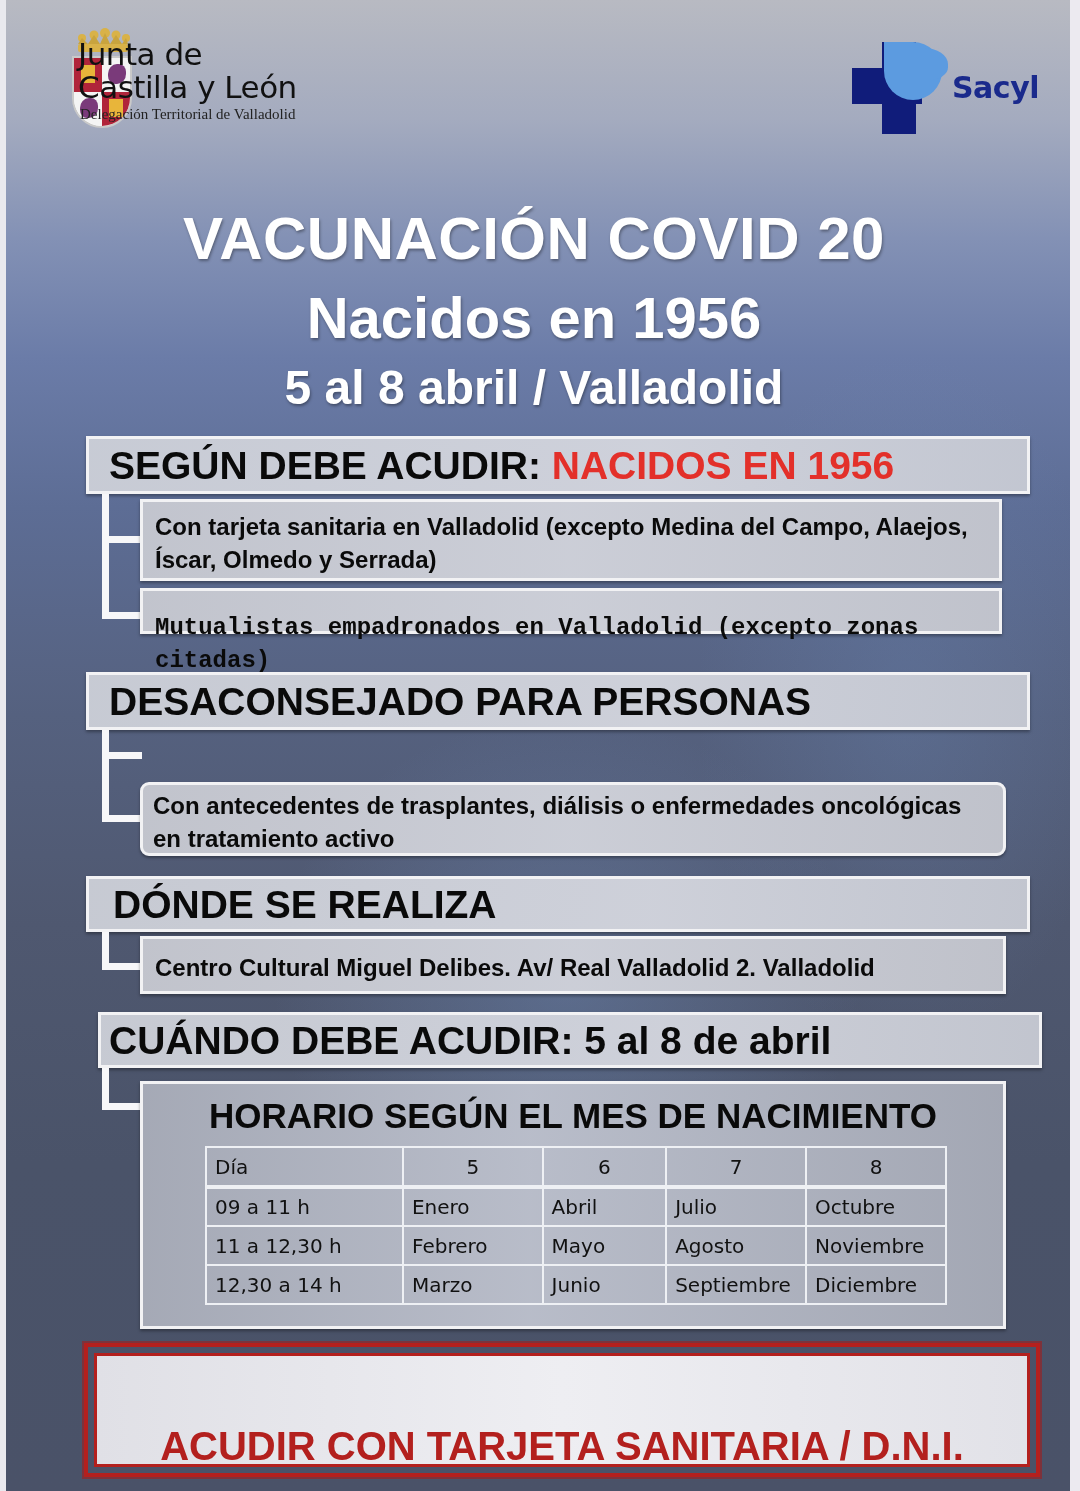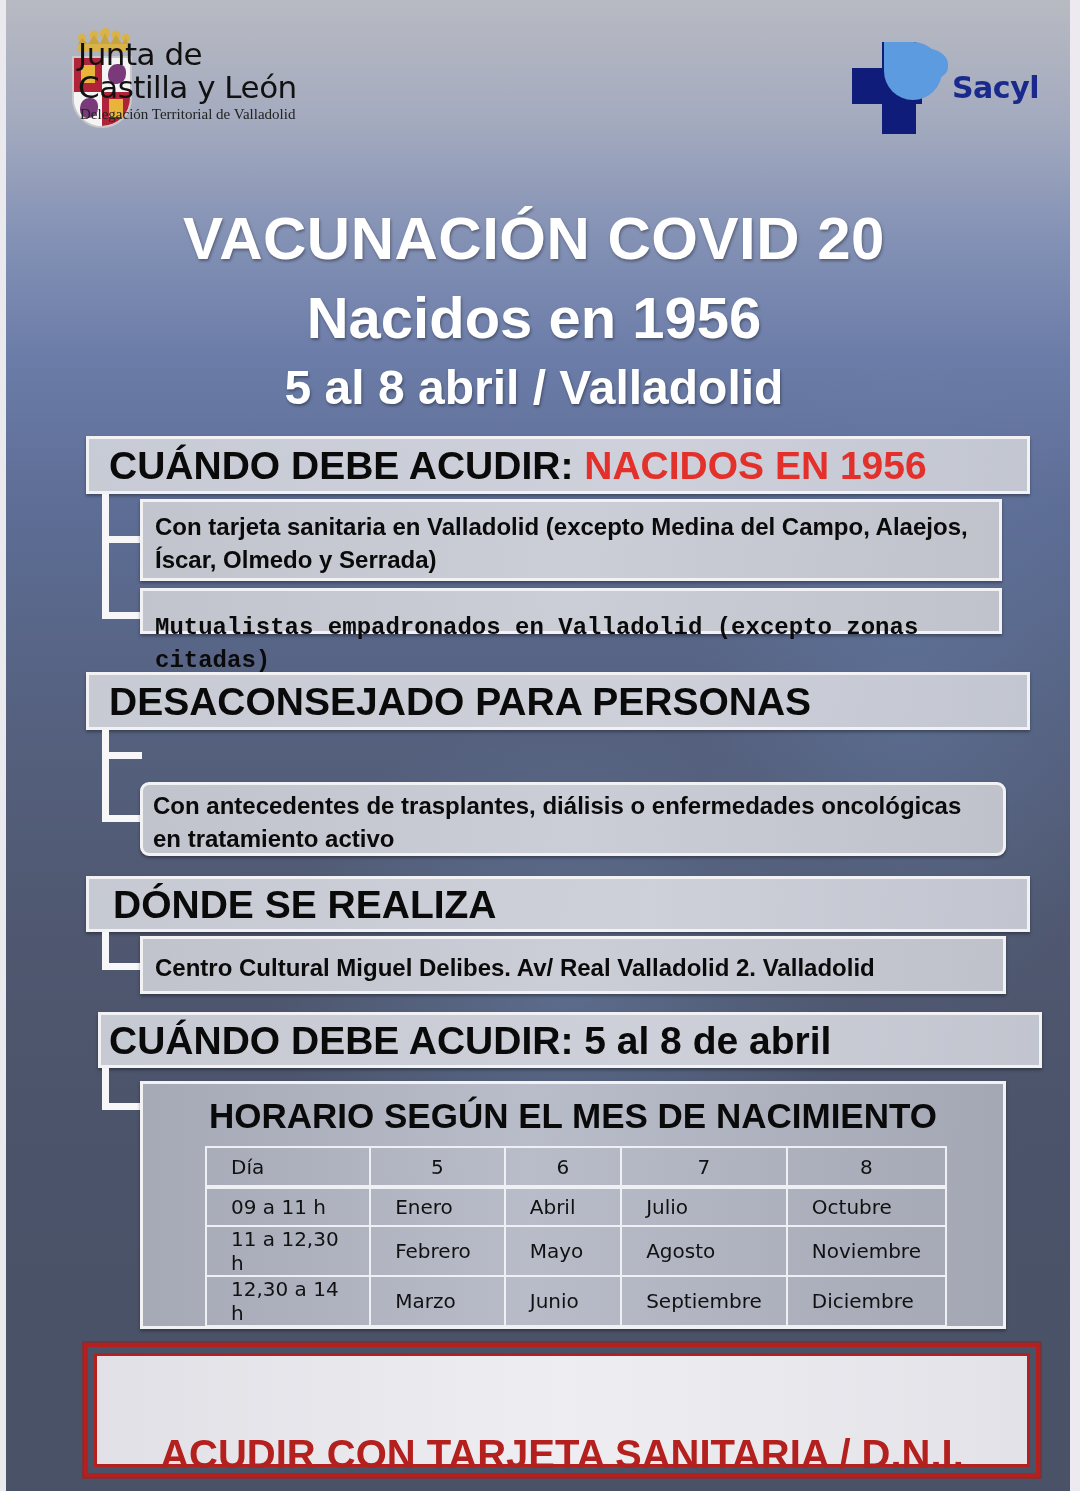--- a/index.html
+++ b/index.html
@@ -64,29 +64,29 @@
     .sched-box {
       position: absolute; left: 134px; top: 1081px; width: 866px; height: 248px;
       background: linear-gradient(90deg, rgba(170,174,186,0.95), rgba(190,194,206,0.95) 45%, rgba(168,172,184,0.95));
       border: 3px solid #f2f2f4; box-shadow: 0 2px 3px rgba(0,0,0,0.35);
     }
     .sched-title { position: absolute; left: 0; top: 12px; width: 100%; text-align: center; font-weight: bold; font-size: 35px; color: #0a0a0a; }
     table.sched {
       position: absolute; left: 62px; top: 62px; width: 742px; border-collapse: collapse;
       font-family: "DejaVu Sans", sans-serif; font-size: 20px; color: #111;
     }
-    table.sched td { border: 2px solid #eef0f4; height: 39px; padding: 0 24px; }
+    table.sched td { border: 2px solid #eef0f4; height: 39px; padding: 0 8px; }
     table.sched tr:first-child td { height: 40px; border-bottom-width: 4px; }
     table.sched td.num { text-align: center; }
 
     
     .imp-outer { position: absolute; left: 78px; top: 1343px; width: 956px; height: 134px; border: 4px solid #b3201e; box-shadow: 0 0 0 2px rgba(160,30,30,0.6); }
     .imp-inner { position: absolute; left: 6px; top: 6px; right: 6px; bottom: 6px; border: 3px solid #b3201e; background: linear-gradient(90deg, #e0e0e6, #eeeef2 50%, #e2e2e8); }
     .imp-1 { position: absolute; left: 0; top: 8px; width: 100%; text-align: center; font-weight: bold; font-size: 50px; color: #b3201e; }
-    .imp-2 { position: absolute; left: 0; top: 76px; width: 100%; text-align: center; font-weight: bold; font-size: 40px; color: #b3201e; }
+    .imp-2 { position: absolute; left: 0; top: 68px; width: 100%; text-align: center; font-weight: bold; font-size: 40px; color: #b3201e; }
   </style>
 </head>
 <body>
 
 <div class="poster">
 
   <div class="jcyl">
     <svg class="crown" viewBox="0 0 58 26">
       <rect x="4" y="16" width="50" height="8" rx="2" fill="#d9b248"></rect>
       <circle cx="8" cy="10" r="4" fill="#d9b248"></circle>
@@ -123,21 +123,21 @@
     <div class="sacyl-c"></div>
     <div class="sacyl-c2"></div>
     <div class="sacyl-text">Sacyl</div>
   </div>
 
   <div class="t1">VACUNACIÓN COVID 20</div>
   <div class="t2">Nacidos en 1956</div>
   <div class="t3">5 al 8 abril / Valladolid</div>
 
   <div class="hbox" style="left:80px; top:436px; width:944px; height:58px; font-size:39px; line-height:54px; padding-left:20px;">
-    <span>CUÁNDO DEBE ACUDIR:</span>
+    <span>SEGÚN DEBE ACUDIR:</span>
     <span class="red">NACIDOS EN 1956</span>
   </div>
   <div class="line" style="left:96px; top:494px; width:7px; height:124px;"></div>
   <div class="line" style="left:96px; top:536px; width:40px; height:7px;"></div>
   <div class="line" style="left:96px; top:612px; width:40px; height:7px;"></div>
   <div class="ibox" style="left:134px; top:499px; width:862px; height:82px; padding:8px 12px;">
     <span>Con tarjeta sanitaria en Valladolid (excepto Medina del Campo, Alaejos, Íscar, Olmedo y Serrada)</span>
   </div>
   <div class="ibox" style="left:134px; top:588px; width:862px; height:46px; padding:20px 12px;font-family:Liberation Mono, monospace;">
     <span>Mutualistas empadronados en Valladolid (excepto zonas citadas)</span>

